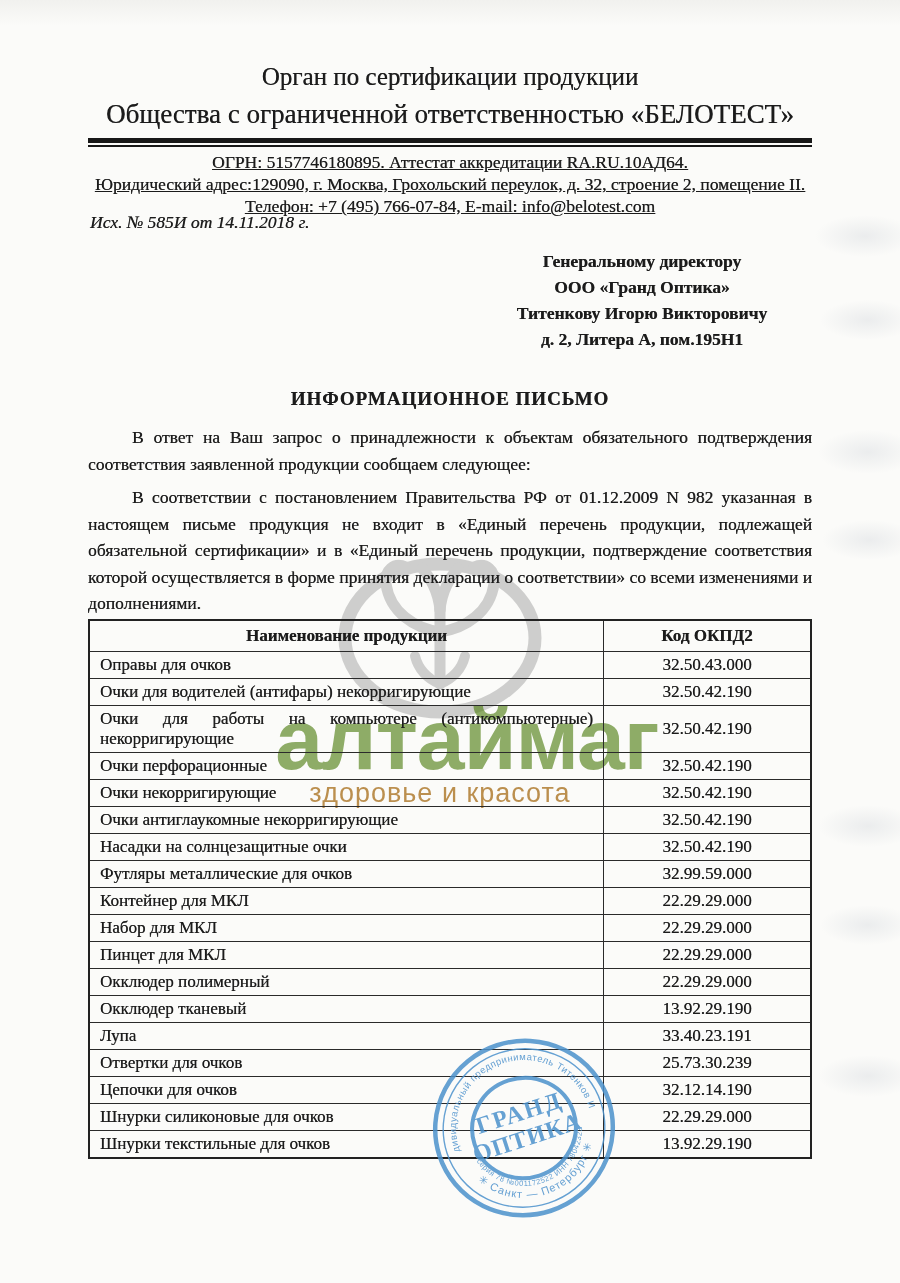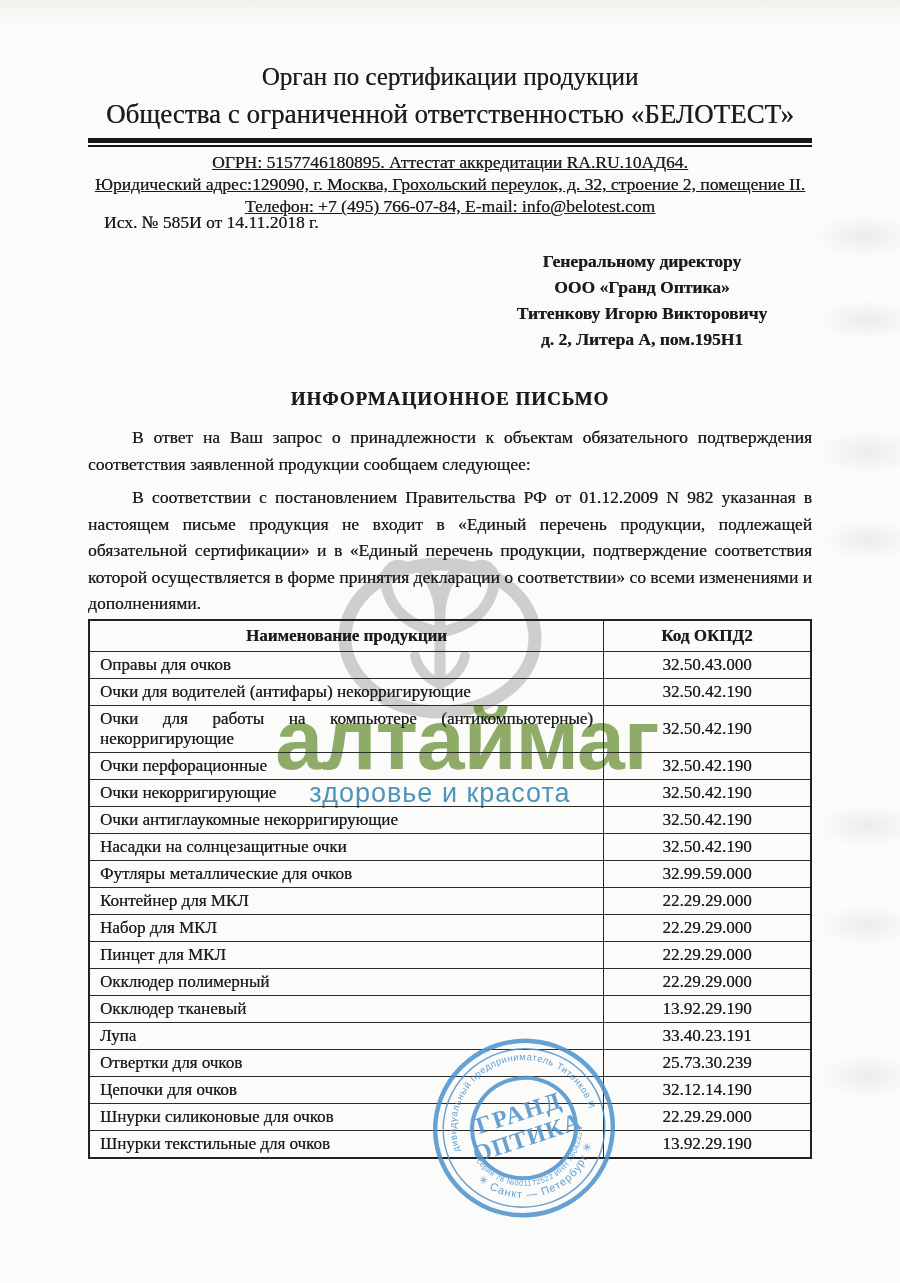--- a/index.html
+++ b/index.html
@@ -15,21 +15,21 @@
   .stamp-layer{position:absolute;left:0;top:0;width:900px;height:1283px;z-index:3;pointer-events:none;}
 
   .org-h1{position:absolute;left:88px;top:62px;width:724px;text-align:center;
         font-size:25px;line-height:30px;}
   .org-h2{position:absolute;left:60px;top:98px;width:780px;text-align:center;
         font-size:27px;line-height:32px;}
   .double-rule{position:absolute;left:88px;top:138px;width:724px;height:2px;
         border-top:5px solid #181818;border-bottom:2px solid #181818;}
   .contact{position:absolute;left:70px;top:151px;width:760px;text-align:center;
         font-size:17.5px;line-height:22px;text-decoration:underline;}
-  .ref-line{position:absolute;left:104px;top:212px;font-size:17.5px;}
+  .ref-line{position:absolute;left:90px;top:212px;font-size:17.5px;font-style:italic;}
   .addressee{position:absolute;right:88px;top:248px;width:340px;text-align:center;
         font-weight:700;font-size:17.5px;line-height:26px;}
   .letter-title{position:absolute;left:88px;top:388px;width:724px;text-align:center;
         font-weight:700;font-size:19px;letter-spacing:1px;}
   .para{position:absolute;left:88px;width:724px;font-size:17.5px;line-height:27px;
         text-align:justify;text-indent:44px;}
   .p1{top:424px;}
   .p2{top:484px;line-height:26.5px;}
 
   table.products{position:absolute;left:88px;top:619px;width:724px;border-collapse:collapse;
@@ -41,21 +41,21 @@
   td.c-name{text-align:justify;}
   td.c-code{text-align:center;width:186px;}
   table.products th.h-code{width:186px;}
 
   .wm-logo{position:absolute;left:330px;top:532px;opacity:.52;}
   .wm-brand{position:absolute;left:262px;top:690px;width:410px;text-align:center;
         font-family:"Liberation Sans",sans-serif;font-weight:700;font-size:86px;
         letter-spacing:-1px;color:#4d7c0f;opacity:.62;}
   .wm-tagline{position:absolute;left:300px;top:778px;width:280px;text-align:center;
         font-family:"Liberation Sans",sans-serif;font-weight:400;font-size:27px;
-        letter-spacing:1px;color:#0369a1;opacity:.7;}
+        letter-spacing:1px;color:#a16207;opacity:.7;}
 
   .stamp{position:absolute;left:428px;top:1032px;width:192px;height:192px;
         transform:rotate(-18deg);opacity:.85;mix-blend-mode:multiply;}
 </style>
 </head>
 <body>
 
 <div class="page">
 
   <div class="scan-band"></div>

